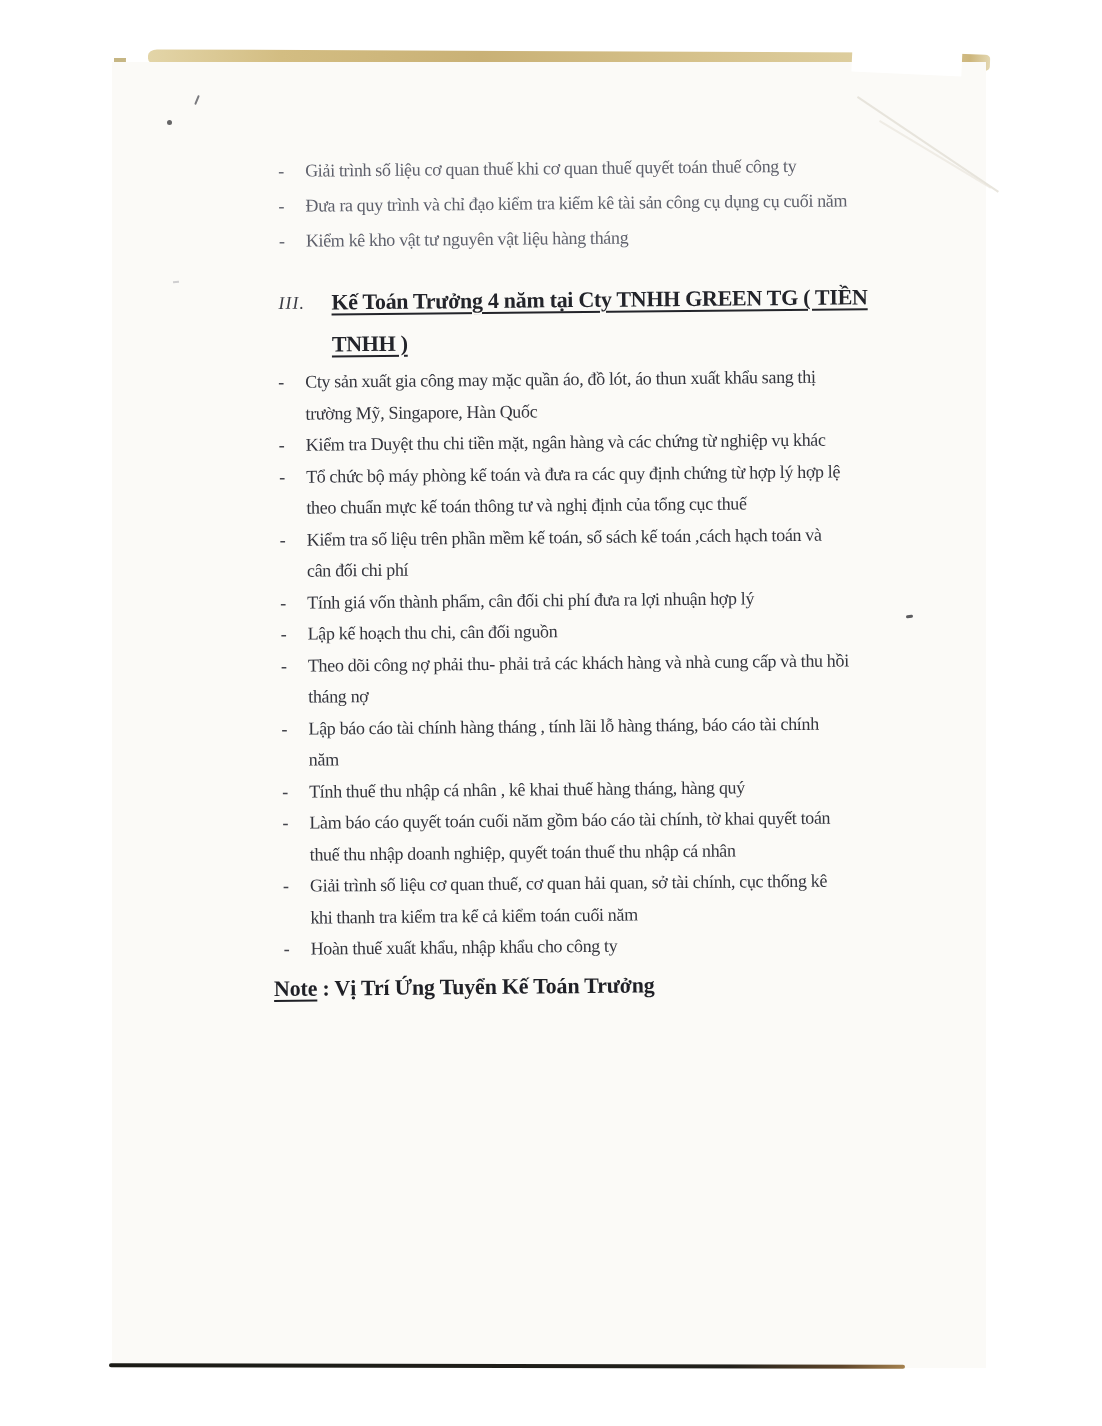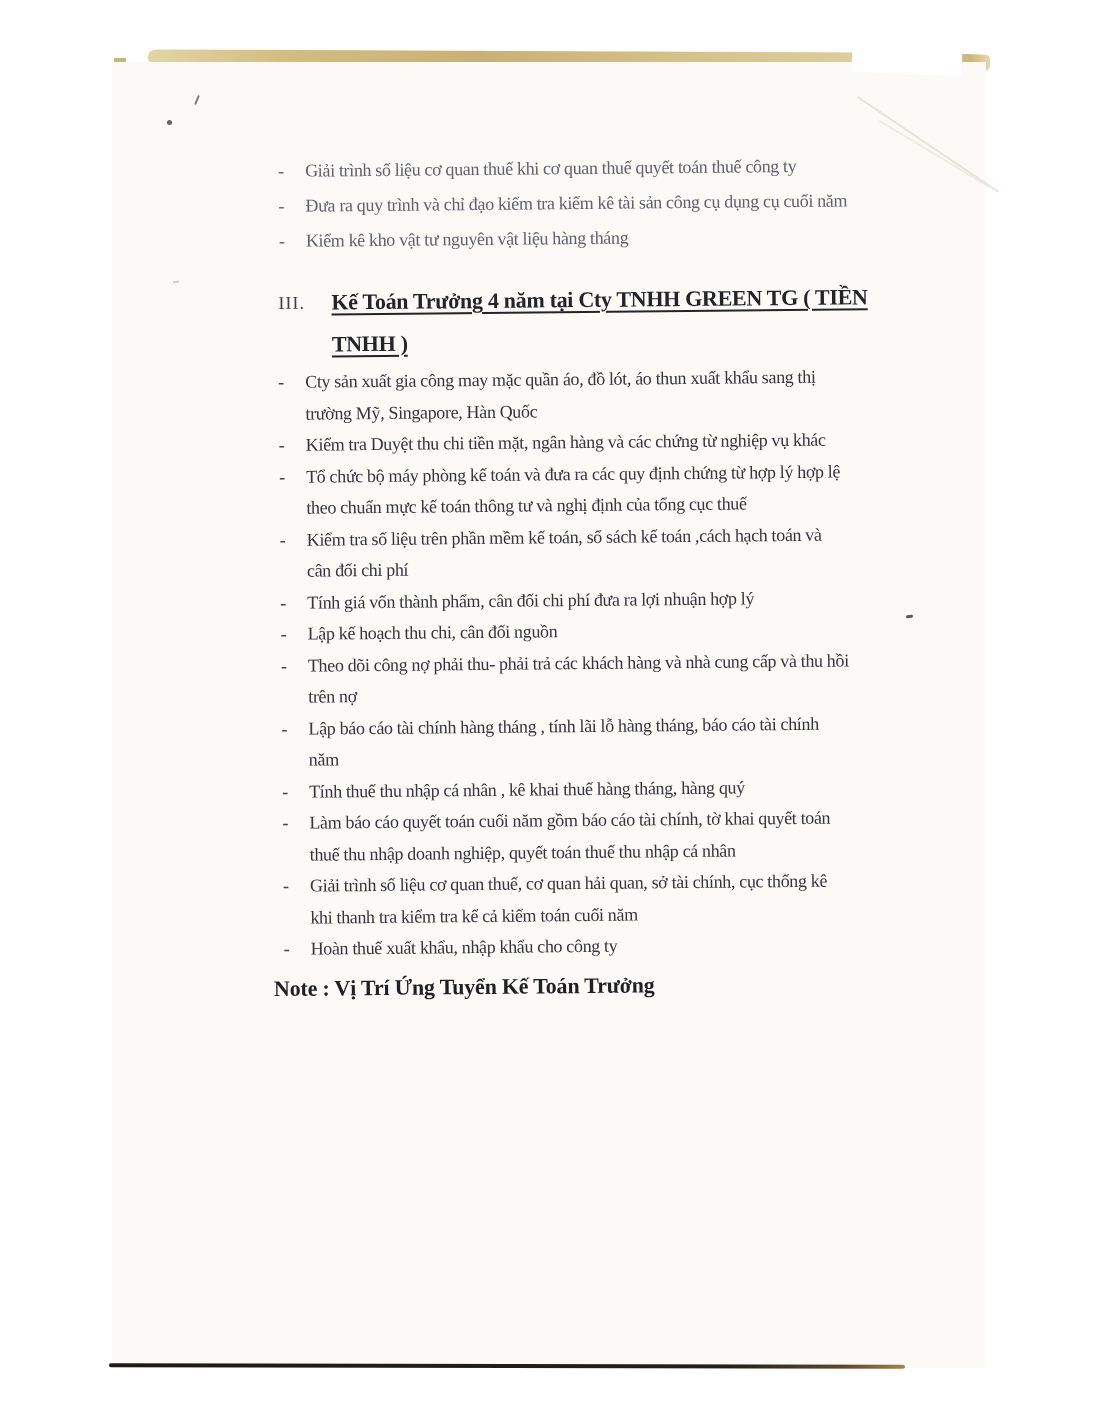--- a/index.html
+++ b/index.html
@@ -72,38 +72,38 @@
   }
   .a-line{
     position:relative;line-height:35px;white-space:nowrap;
     font-size:18px;letter-spacing:-0.35px;color:#5f616c;
   }
   .a-line .dash{position:absolute;left:12px;color:#6a6c76;}
   .a-line .txt{display:inline-block;margin-left:39px;}
   .heading{margin-top:24px;}
   .h-row{position:relative;line-height:40px;white-space:nowrap;}
   .h-num{
-    position:absolute;left:11px;font-size:18px;color:#3c3d45;letter-spacing:1px;
+    position:absolute;left:11px;font-size:18px;color:#3c3d45;letter-spacing:1px;font-style:italic;
   }
   .h-title{
     display:inline-block;margin-left:64px;
     font-size:22px;font-weight:bold;letter-spacing:-0.3px;color:#23242a;
     text-decoration:underline;text-underline-offset:4px;text-decoration-thickness:2px;
   }
   .b-line{
     position:relative;line-height:31.5px;white-space:nowrap;
     font-size:18px;letter-spacing:-0.35px;color:#34353d;
   }
   .b-line .dash{position:absolute;left:10px;color:#44454d;}
   .b-line .txt{display:inline-block;margin-left:37px;}
   .note-row{
     margin-top:5px;line-height:36px;white-space:nowrap;
     font-size:22px;font-weight:bold;color:#1f2026;letter-spacing:-0.2px;
   }
-  .note-label{text-underline-offset:4px;text-decoration-thickness:2px;}
+  .note-label{text-decoration:underline;text-underline-offset:4px;text-decoration-thickness:2px;}
 </style>
 </head>
 <body>
 
 <div class="backing-top"></div>
 <div class="backing-top-right"></div>
 <div class="backing-left"></div>
 <div class="backing-left-faint"></div>
 <div class="paper"></div>
 <div class="fold-white"></div>
@@ -177,21 +177,21 @@
   <div class="b-line">
     <span class="dash">-</span>
     <span class="txt">Lập kế hoạch thu chi, cân đối nguồn</span>
   </div>
 
   <div class="b-line">
     <span class="dash">-</span>
     <span class="txt">Theo dõi công nợ phải thu- phải trả các khách hàng và nhà cung cấp và thu hồi</span>
   </div>
   <div class="b-line">
-    <span class="txt">trên nợ</span>
+    <span class="txt">tháng nợ</span>
   </div>
 
   <div class="b-line">
     <span class="dash">-</span>
     <span class="txt">Lập báo cáo tài  chính hàng tháng , tính lãi lỗ hàng tháng, báo cáo tài chính</span>
   </div>
   <div class="b-line">
     <span class="txt">năm</span>
   </div>
 

